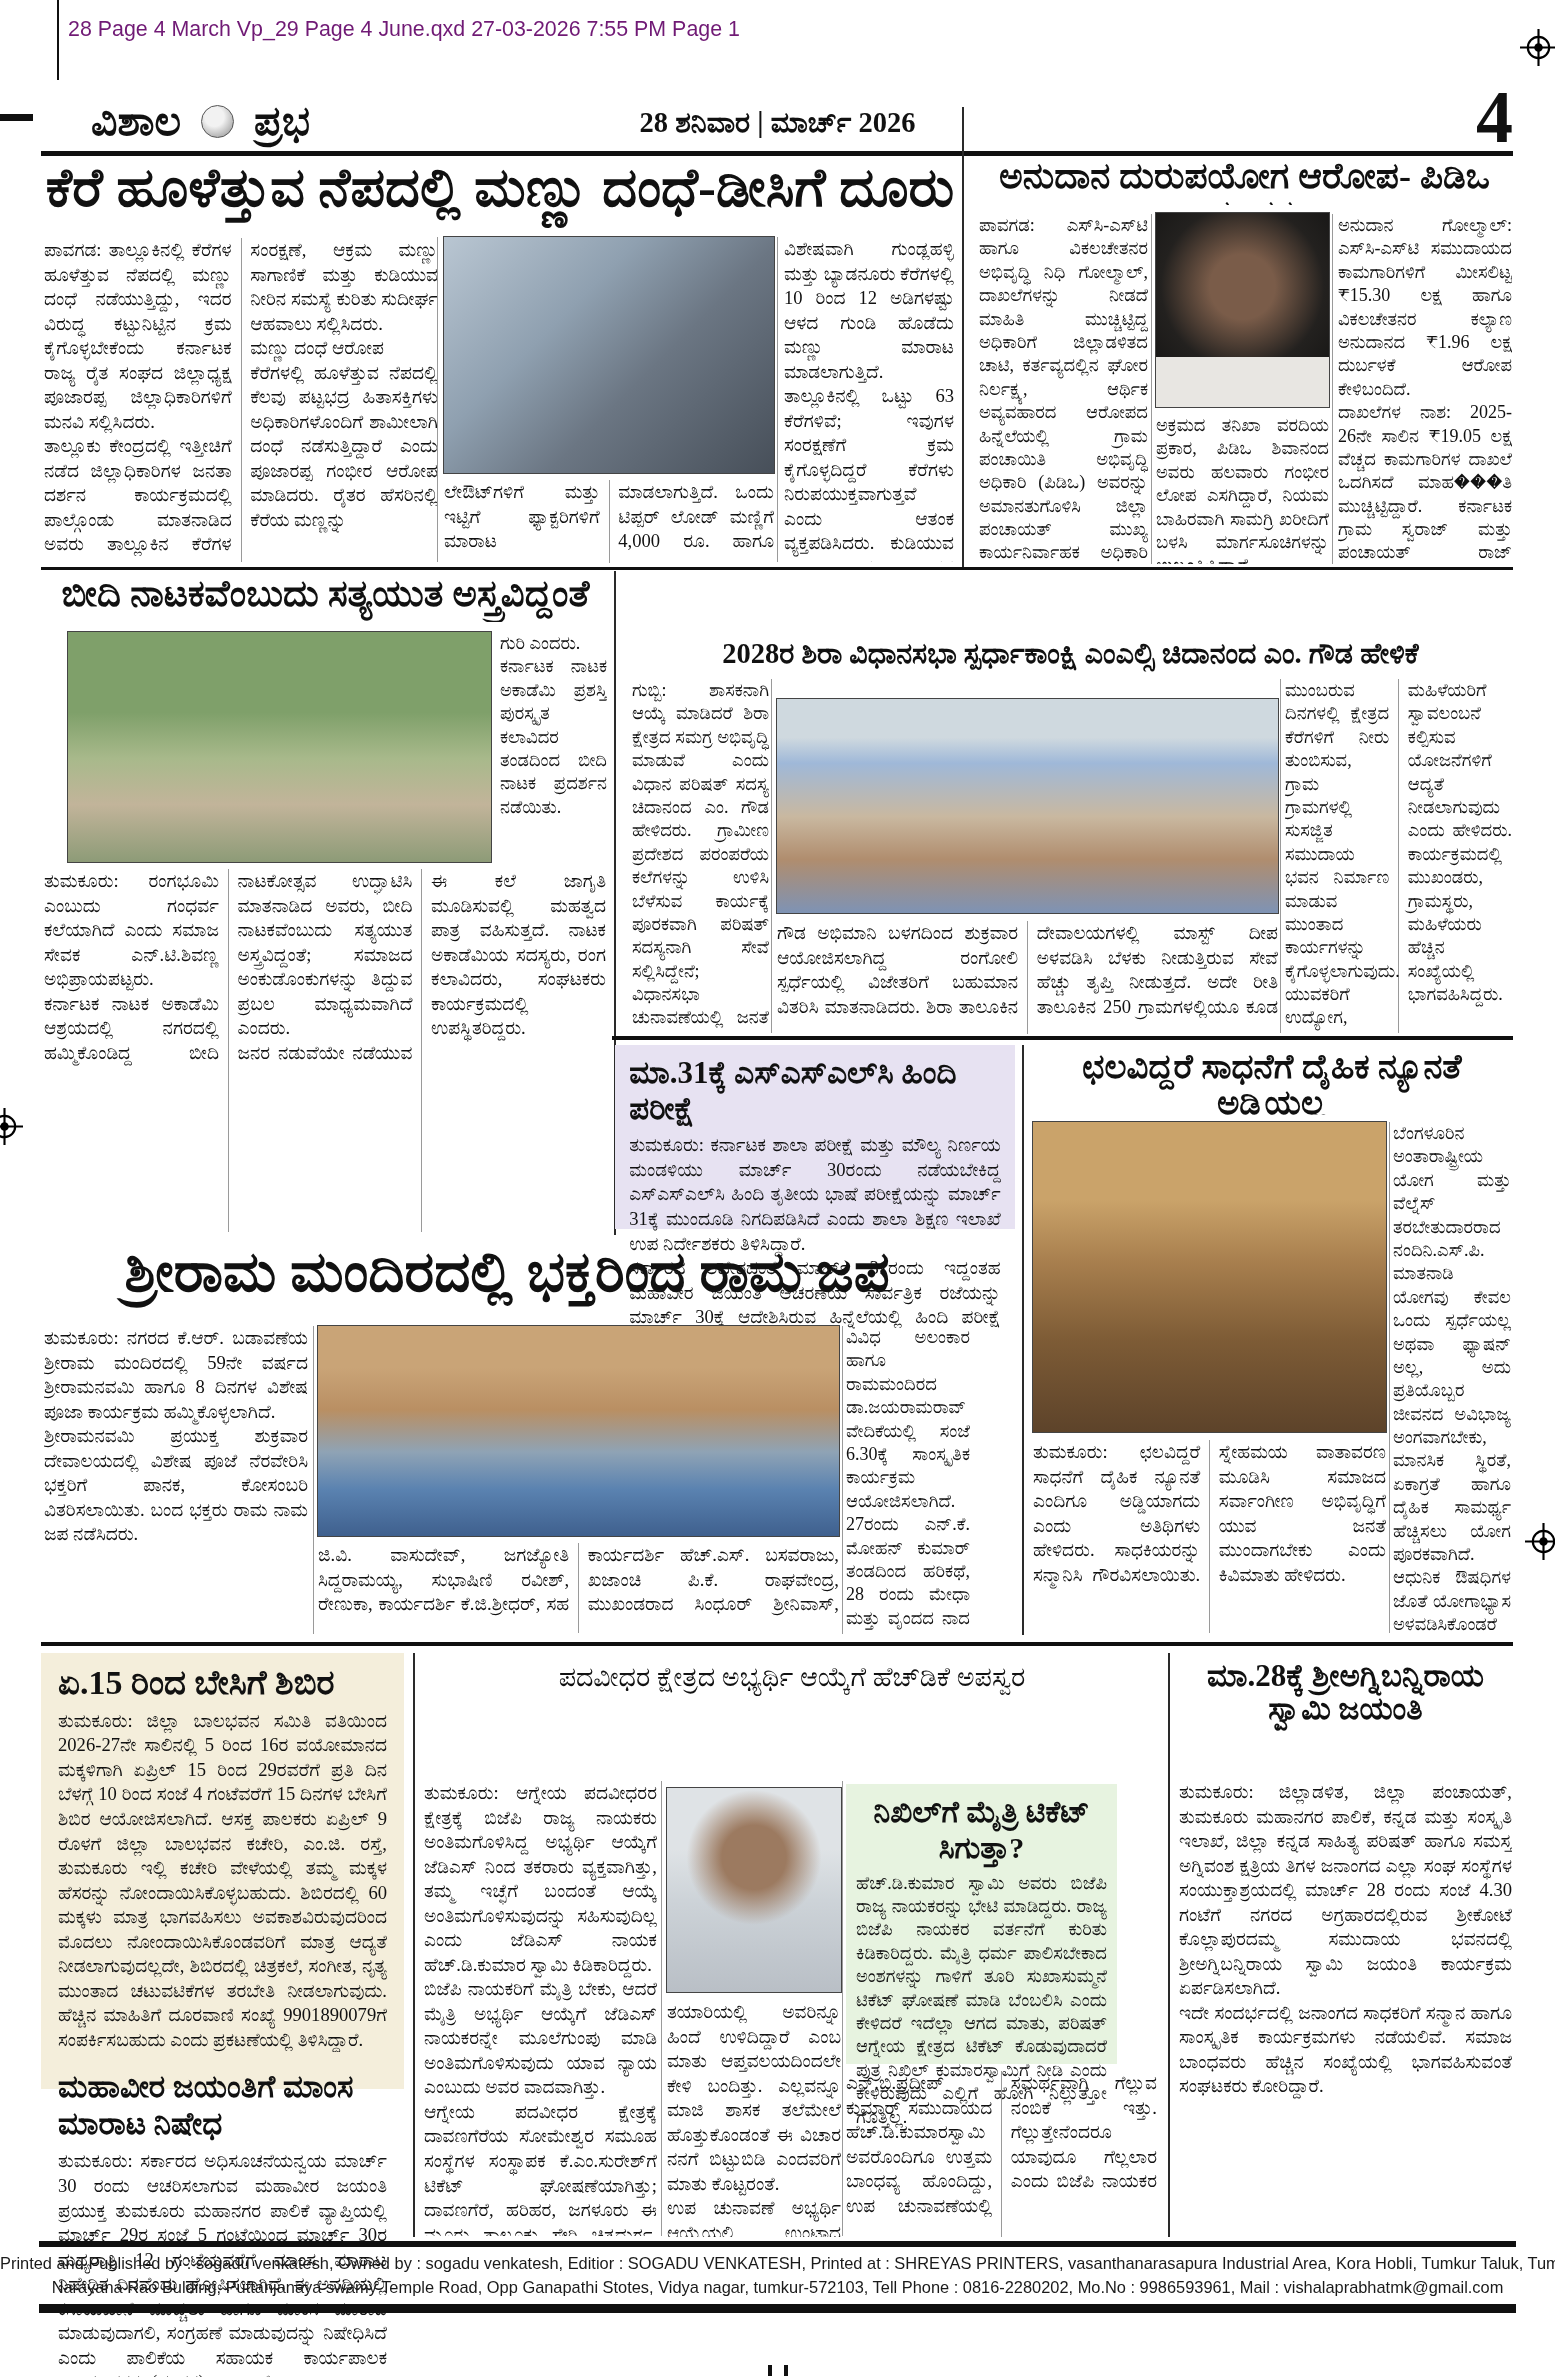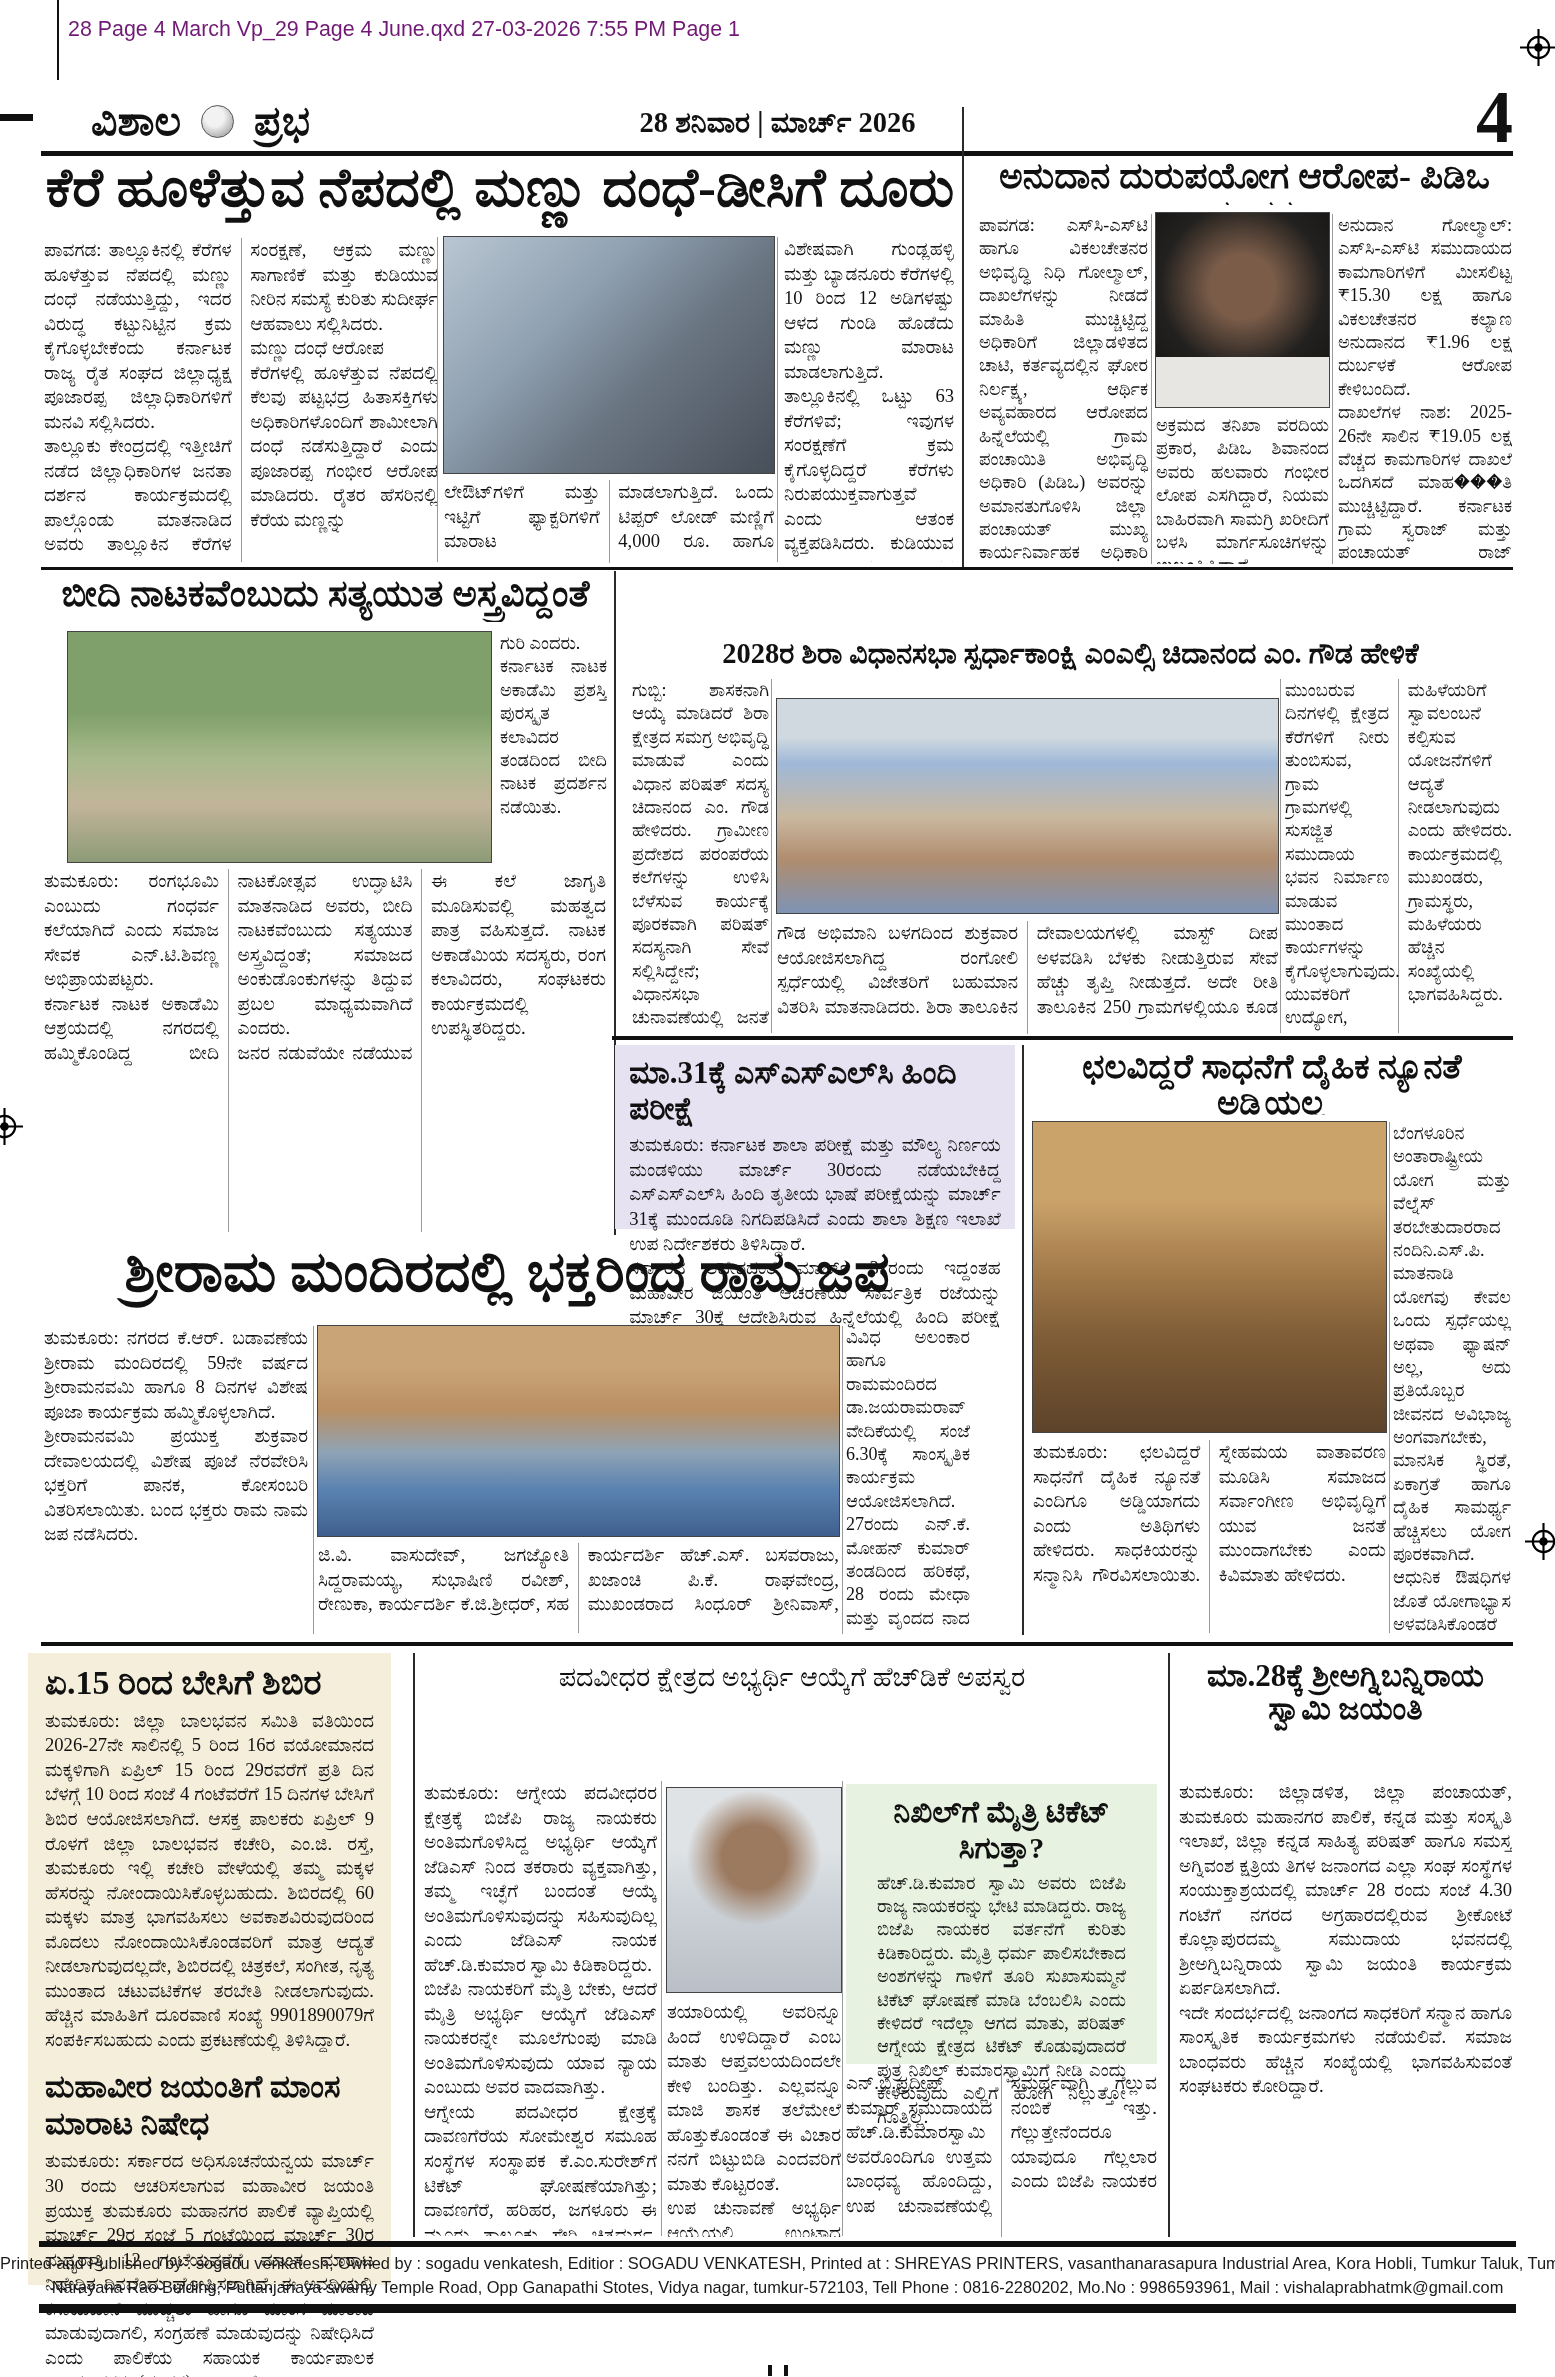--- a/index.html
+++ b/index.html
@@ -86,32 +86,32 @@
   .a6-v1{left:1389px;top:1122px;width:0.7px;height:511px;}
   .a7-h{left:43px;top:1243px;width:928px;height:76px;font-size:56px;}
   .a7-colL{left:44px;top:1326px;width:264px;height:308px;}
   .a7-photo{left:318px;top:1326px;width:521px;height:210px;
             background:linear-gradient(180deg,#c9a477 0 20%,#b98f63 40%,#8fa3b5 60%,#5a82b0 78%,#3f608e 100%);}
   .a7-names{left:318px;top:1543px;width:521px;height:90px;}
   .a7-colR{left:846px;top:1326px;width:124px;height:308px;}
   .a7-v1{left:313px;top:1326px;width:0.7px;height:308px;}
   .a7-v2{left:842px;top:1326px;width:0.7px;height:308px;}
   .rule-h3{left:41px;top:1642px;width:1472px;height:3.6px;}
-  .a8-box{left:28px;top:1653px;width:363px;height:632px;padding:11.4px 17px;box-sizing:border-box;}
+  .a8-box{left:41px;top:1653px;width:363px;height:436px;padding:11.4px 17px;box-sizing:border-box;}
   .a8-title{font-size:34px;font-weight:700;line-height:1.1;}
   .a9-title{font-size:31px;font-weight:700;line-height:1.2;margin-top:15.7px;}
   .div-b1{left:413px;top:1653px;width:2.1px;height:584px;}
   .a10-kick{left:423px;top:1662px;width:738px;height:36px;font-size:27px;font-weight:400;text-align:center;}
   .a10-h{left:423px;top:1700px;width:738px;height:73px;font-size:46px;}
   .a10-c1{left:424px;top:1781px;width:233px;height:455px;}
   .a10-photo{left:667px;top:1788px;width:174px;height:204px;
              background:radial-gradient(circle at 50% 34%, #9c7a60 0 20%, rgba(0,0,0,0) 42%),
                         linear-gradient(180deg,#dfe3e6 0 30%,#cdd3d8 55%,#b9bfc6 100%);}
   .a10-c2{left:667px;top:2000px;width:174px;height:237px;}
-  .a10-box{left:846px;top:1784px;width:311px;height:280px;padding:10px 31px;box-sizing:border-box;}
+  .a10-box{left:846px;top:1784px;width:271px;height:280px;padding:10px 10px;box-sizing:border-box;}
   .a10-box-title{font-size:30px;font-weight:700;text-align:center;line-height:1.2;}
   .a10-c3{left:846px;top:2071px;width:311px;height:166px;}
   .a10-v1{left:661px;top:1781px;width:0.7px;height:455px;}
   .a10-v2{left:842px;top:1781px;width:0.7px;height:455px;}
   .div-b2{left:1168px;top:1653px;width:2.1px;height:584px;}
   .a11-t{left:1178px;top:1660px;width:335px;height:80px;font-size:31px;}
   .a11-b{left:1179px;top:1780px;width:333px;height:491px;}
   .f-rule1{left:39px;top:2241px;width:1477px;height:6.4px;}
   .f-l1{left:0;top:2254px;width:1555px;}
   .f-l2{left:0;top:2278px;width:1555px;}

